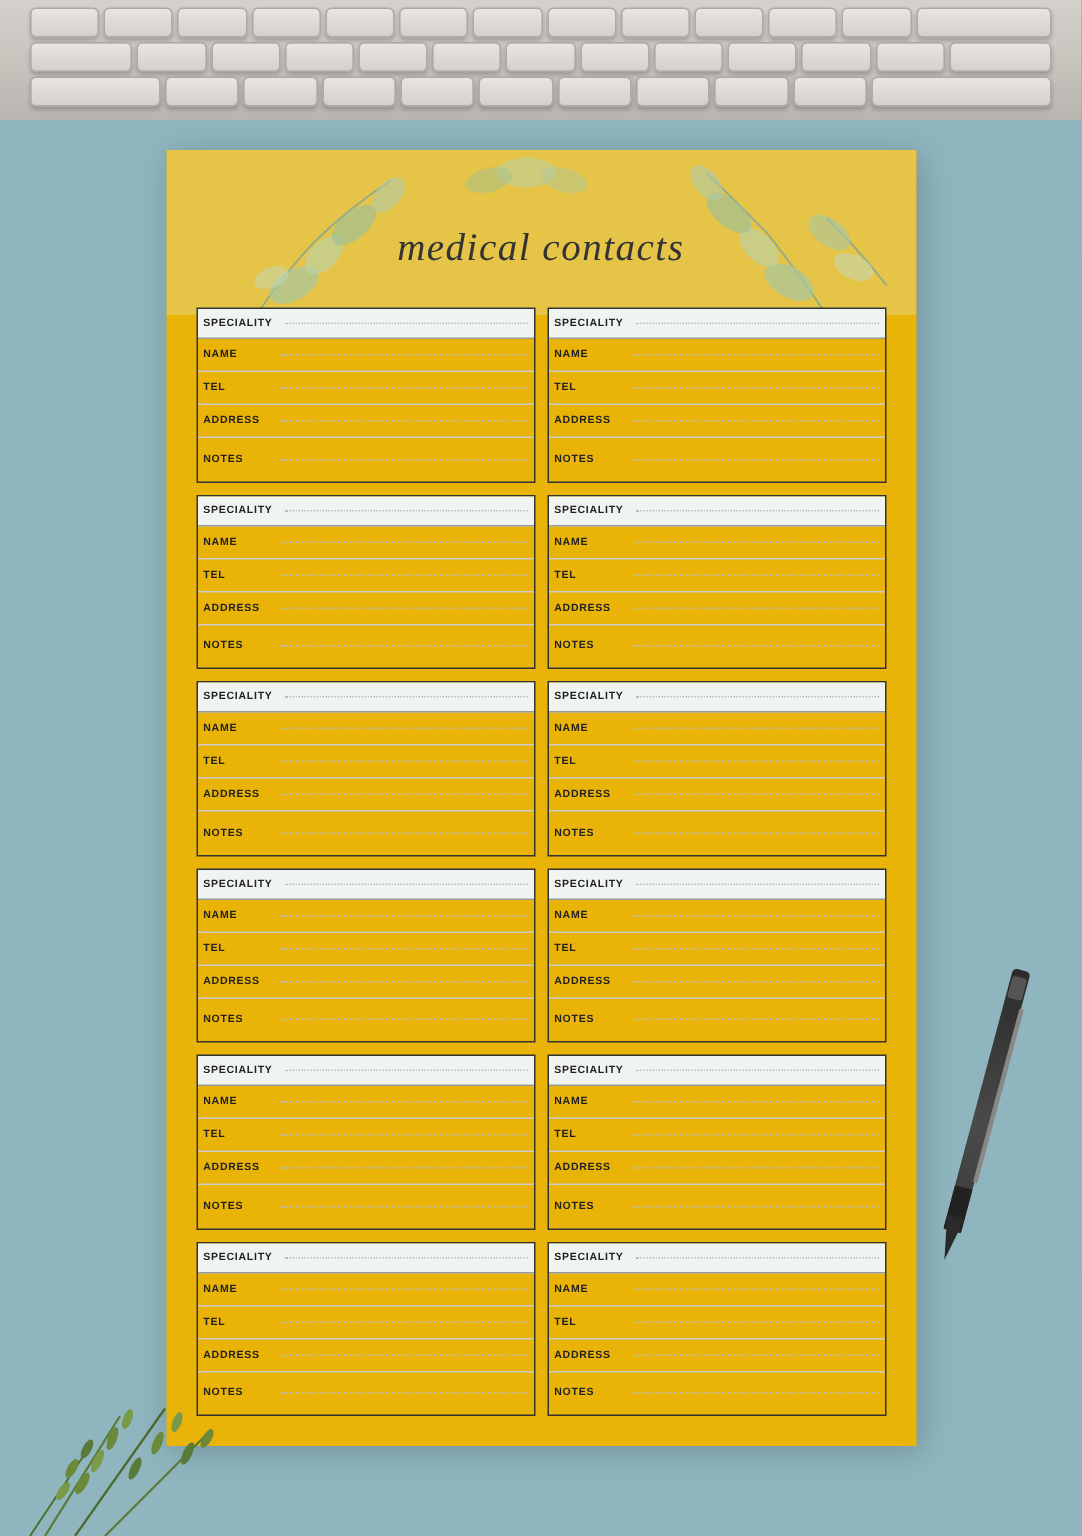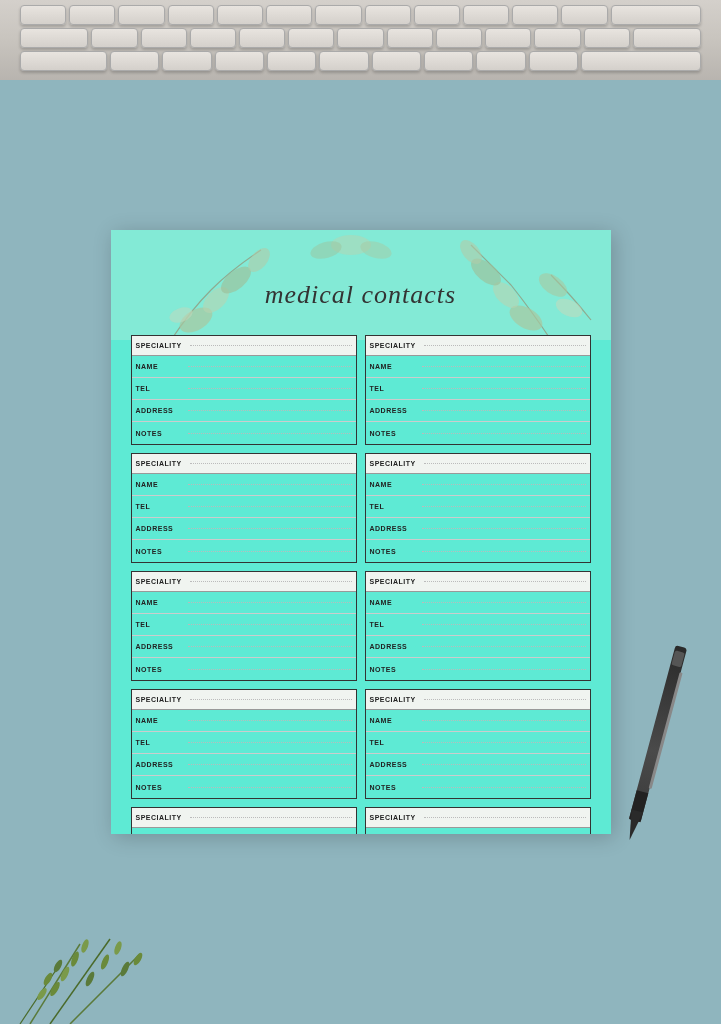--- a/index.html
+++ b/index.html
@@ -83,23 +83,23 @@
       height: 120px;
       background: #888;
       position: absolute;
       top: 25px;
       right: -2px;
       border-radius: 1px;
     }
 
     
     .paper {
-      background: #5eead4;
+      background: #eab308;
       width: 500px;
-      height: 604px;
+      height: 864px;
       position: relative;
       margin-top: 50px;
       box-shadow: 3px 3px 20px rgba(0,0,0,0.2);
       overflow: hidden;
     }
 
     
     .leaves-decoration {
       position: absolute;
       top: 0;

